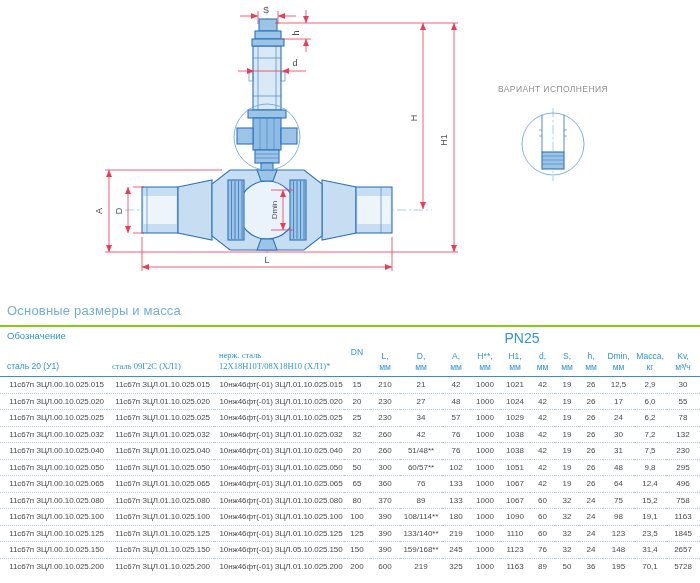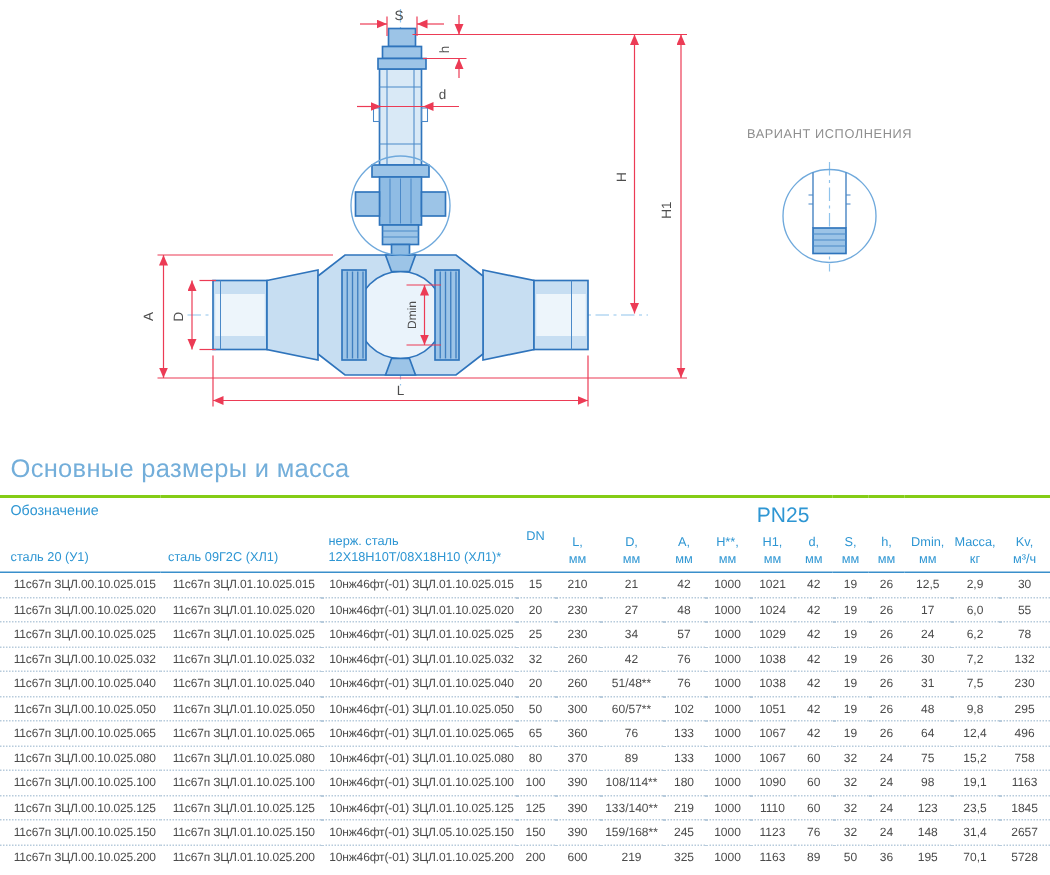--- a/index.html
+++ b/index.html
@@ -1,27 +1,27 @@
 <!DOCTYPE html>
 <html><head>
 <meta charset="utf-8">
 <style>
   html,body{margin:0;padding:0;background:#fff;}
   body{width:700px;height:583px;position:relative;overflow:hidden;
        font-family:"Liberation Sans",sans-serif;}
   .draw{position:absolute;top:0;left:0;}
   .content{position:absolute;top:299px;left:0;width:700px;}
-  .title{margin:4px 0 7px 7px;font-size:17px;font-weight:400;color:#73AEDA;letter-spacing:.2px;}
+  .title{margin:4px 0 7px 7px;font-size:13px;font-weight:400;color:#73AEDA;letter-spacing:.2px;}
   table{width:700px;table-layout:fixed;border-collapse:collapse;border-top:2px solid #84cc16;}
   th{font-weight:400;color:#2E96D3;}
   .desig-h{text-align:left;vertical-align:top;padding:3px 0 0 7px;font-size:9.5px;}
   .pn-h{text-align:center;vertical-align:top;padding-top:3px;font-size:14px;}
   .mat-h{font-size:8.5px;text-align:left;vertical-align:bottom;padding:0 0 4px 7px;
          white-space:pre-line;line-height:1.3;}
-  .mat-h.m1,.mat-h.m2{padding-left:5px;}
+  .mat-h.m1,.mat-h.m2{padding-left:5px;font-family:Liberation Serif, serif;}
   .dim-h{font-size:8.5px;text-align:center;vertical-align:bottom;padding:0 0 3px 0;}
   .dim-h div{line-height:1.3;}
   .dim-h.mid{vertical-align:middle;padding-bottom:19px;}
   thead tr:last-child th{border-bottom:1px solid #3A8FCB;}
   tbody td{font-size:8px;color:#4A4A4A;height:13.5px;line-height:13px;padding:1px 1px;
            white-space:nowrap;overflow:hidden;}
   tbody td.des{text-align:center;padding-left:5px;letter-spacing:-0.1px;}
   tbody td.des.c0{padding-left:7px;}
   tbody td.num{text-align:center;}
   tbody tr td{border-top:1px dotted #B7CBDC;}

